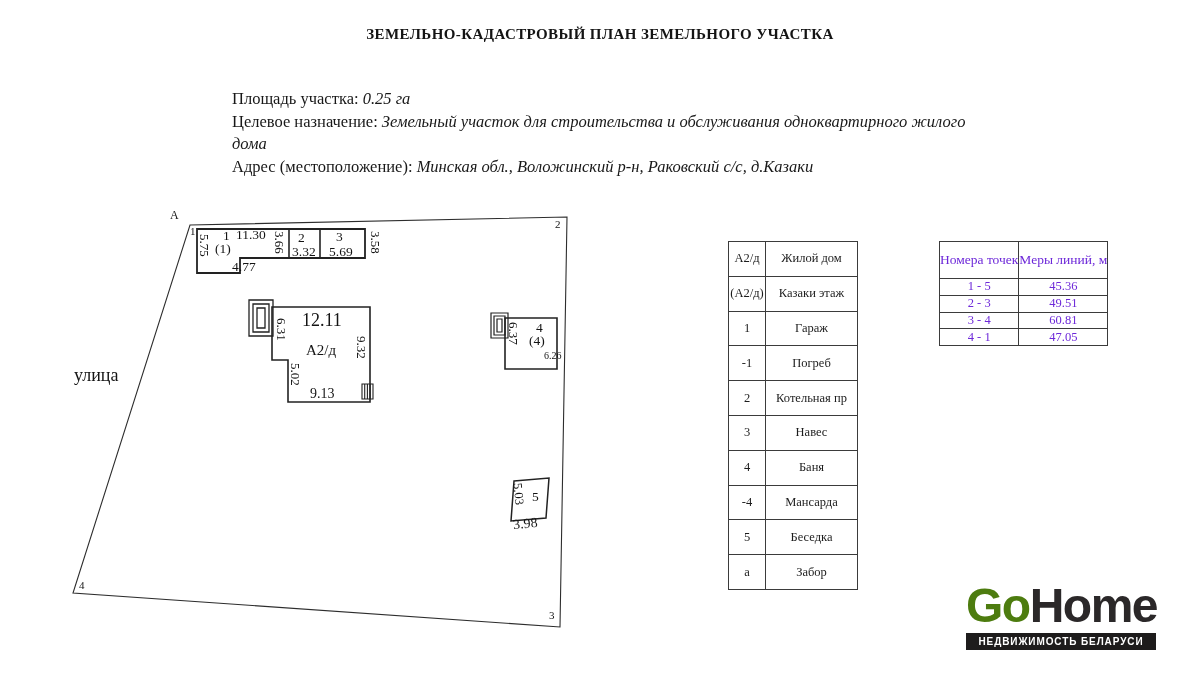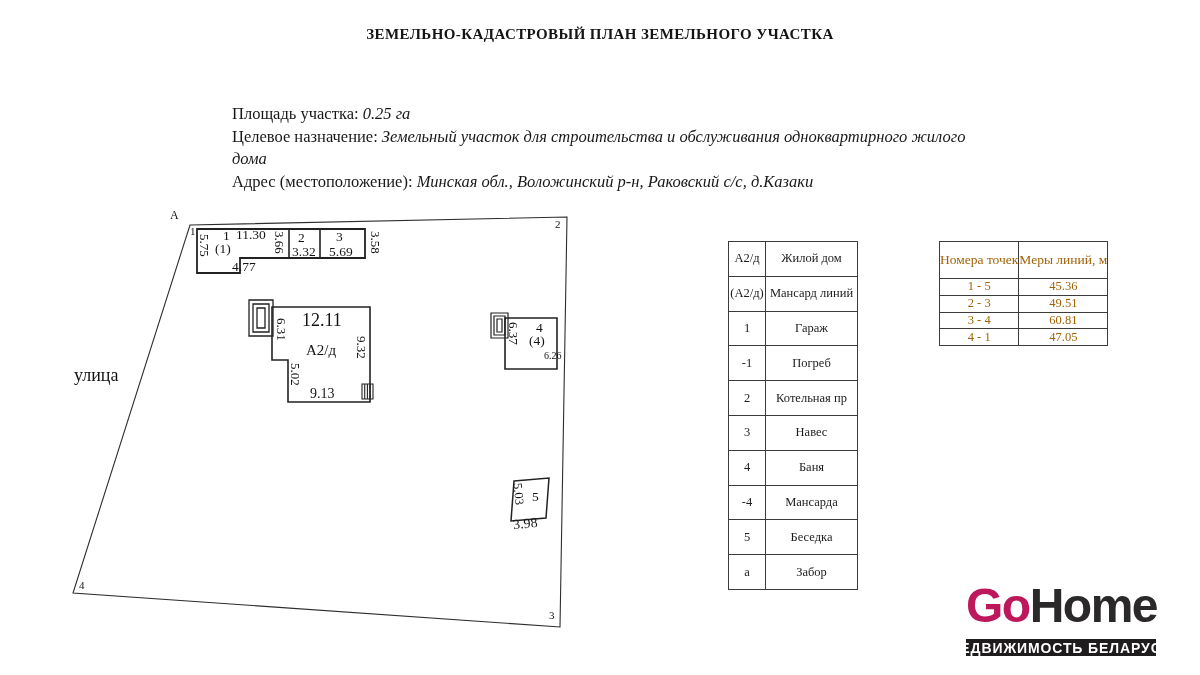--- a/index.html
+++ b/index.html
@@ -8,21 +8,21 @@
     overflow:hidden; font-family:"Liberation Serif","DejaVu Serif",serif;
     color:#1f1f1f;
   }
   .abs { position:absolute; }
   
   .doc-title {
     left:0; right:0; top:26px; text-align:center;
     font-weight:bold; font-size:15px; letter-spacing:.4px; color:#141414;
   }
   
-  .info { left:232px; top:88px; width:748px; font-size:16.5px; line-height:22.5px; color:#181818;margin-top:15px; }
+  .info { left:232px; top:88px; width:748px; font-size:16.5px; line-height:22.5px; color:#181818; }
   .info .val { font-style:italic; }
   
   svg.plan { left:0; top:0; }
   svg.plan * { vector-effect:non-scaling-stroke; }
   
   .lbl { position:absolute; font-size:13.5px; color:#141414; white-space:nowrap; line-height:1; }
   .vlabel { writing-mode:vertical-rl; text-orientation:mixed; }
   .corner { font-size:11px; }
   .street { font-size:18px; }
   
@@ -32,34 +32,34 @@
   }
   table.legend td {
     border:1.4px solid #3b3b3b; text-align:center; vertical-align:middle;
     height:33.8px; padding:0; white-space:nowrap;
   }
   table.legend td.code { width:36px; }
   table.legend td.name { width:91px; }
   
   table.points {
     position:absolute; left:939px; top:241px; border-collapse:collapse;
-    font-size:12.5px; color:#a16207; table-layout:fixed;
+    font-size:12.5px; color:#6d28d9; table-layout:fixed;
   }
   table.points th, table.points td {
     border:1.2px solid #3b3b3b; text-align:center; vertical-align:middle;
     padding:0; white-space:nowrap; font-weight:normal;
   }
   table.points th { font-size:13.5px; height:36px; line-height:16px; width:54px; }
   table.points td { height:15.8px; }
   
   .logo { left:966px; top:582px; width:190px; font-family:"Liberation Sans","DejaVu Sans",sans-serif; }
   .logo-text { font-size:48px; font-weight:bold; letter-spacing:-1.5px; line-height:48px; white-space:nowrap; }
   .logo-bar {
-    margin-top:9px; height:17px; display:flex; align-items:center; justify-content:center;
-    font-size:14px; font-weight:bold; letter-spacing:.9px; white-space:nowrap;
+    margin-top:3px; height:17px; display:flex; align-items:center; justify-content:center;
+    font-size:10px; font-weight:bold; letter-spacing:.9px; white-space:nowrap;
   }
 </style>
 </head>
 <body>
 
 <div class="page">
 
   <div class="abs doc-title">ЗЕМЕЛЬНО-КАДАСТРОВЫЙ ПЛАН ЗЕМЕЛЬНОГО УЧАСТКА</div>
 
   <div class="abs info">
@@ -146,21 +146,21 @@
   <span class="lbl" style="left:513px; top:517px; font-size:14px; transform:rotate(-6deg);">3.98</span>
 
   <table class="legend">
     <tbody>
       <tr>
           <td class="code">А2/д</td>
           <td class="name">Жилой дом</td>
         </tr>
       <tr>
           <td class="code">(А2/д)</td>
-          <td class="name">Мансард линий</td>
+          <td class="name">Казаки этаж</td>
         </tr>
       <tr>
           <td class="code">1</td>
           <td class="name">Гараж</td>
         </tr>
       <tr>
           <td class="code">-1</td>
           <td class="name">Погреб</td>
         </tr>
       <tr>
@@ -212,18 +212,18 @@
         </tr>
       <tr>
           <td>4 - 1</td>
           <td>47.05</td>
         </tr>
     </tbody>
   </table>
 
   <div class="abs logo">
     <div class="logo-text">
-      <span id="logo-go" style="color: #be185d;">Go</span><span id="logo-home" style="color: rgb(43, 40, 41);">Home</span>
+      <span id="logo-go" style="color: #4d7c0f;">Go</span><span id="logo-home" style="color: rgb(43, 40, 41);">Home</span>
     </div>
     <div class="logo-bar" id="logo-bar" style="background: rgb(30, 28, 28); color: rgb(255, 255, 255);">НЕДВИЖИМОСТЬ БЕЛАРУСИ</div>
   </div>
 
 </div>
 
 </body></html>

